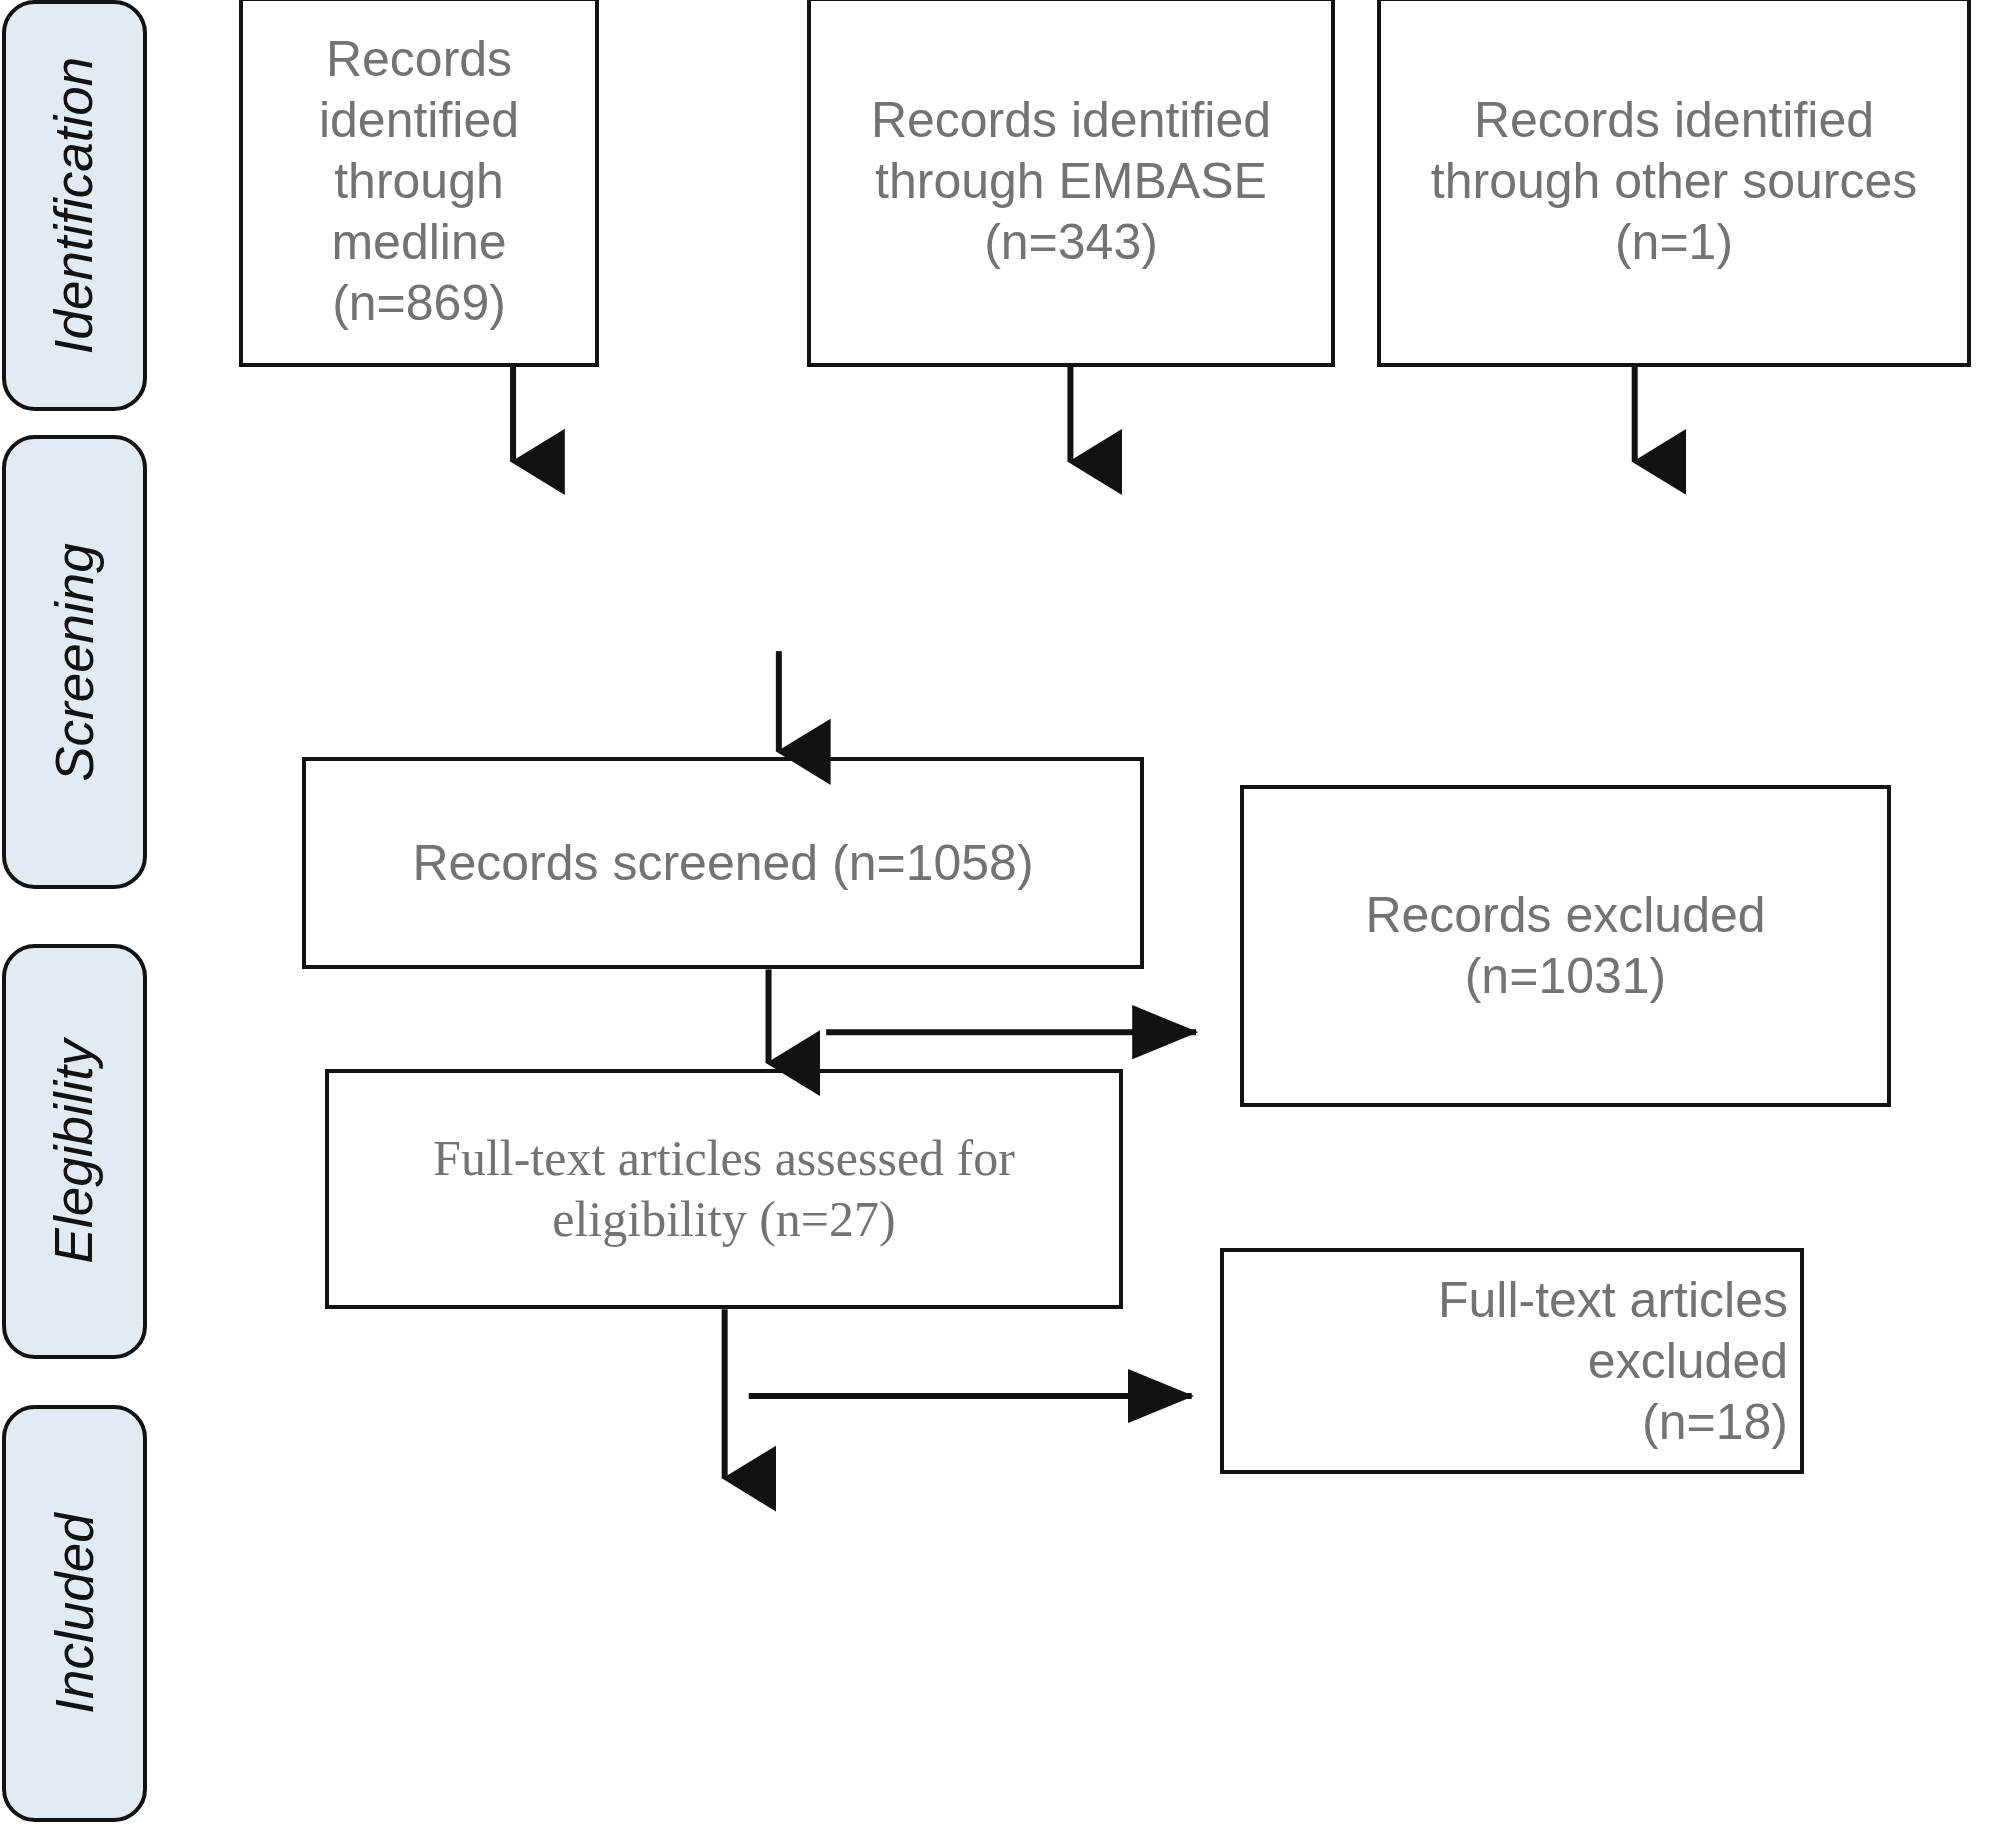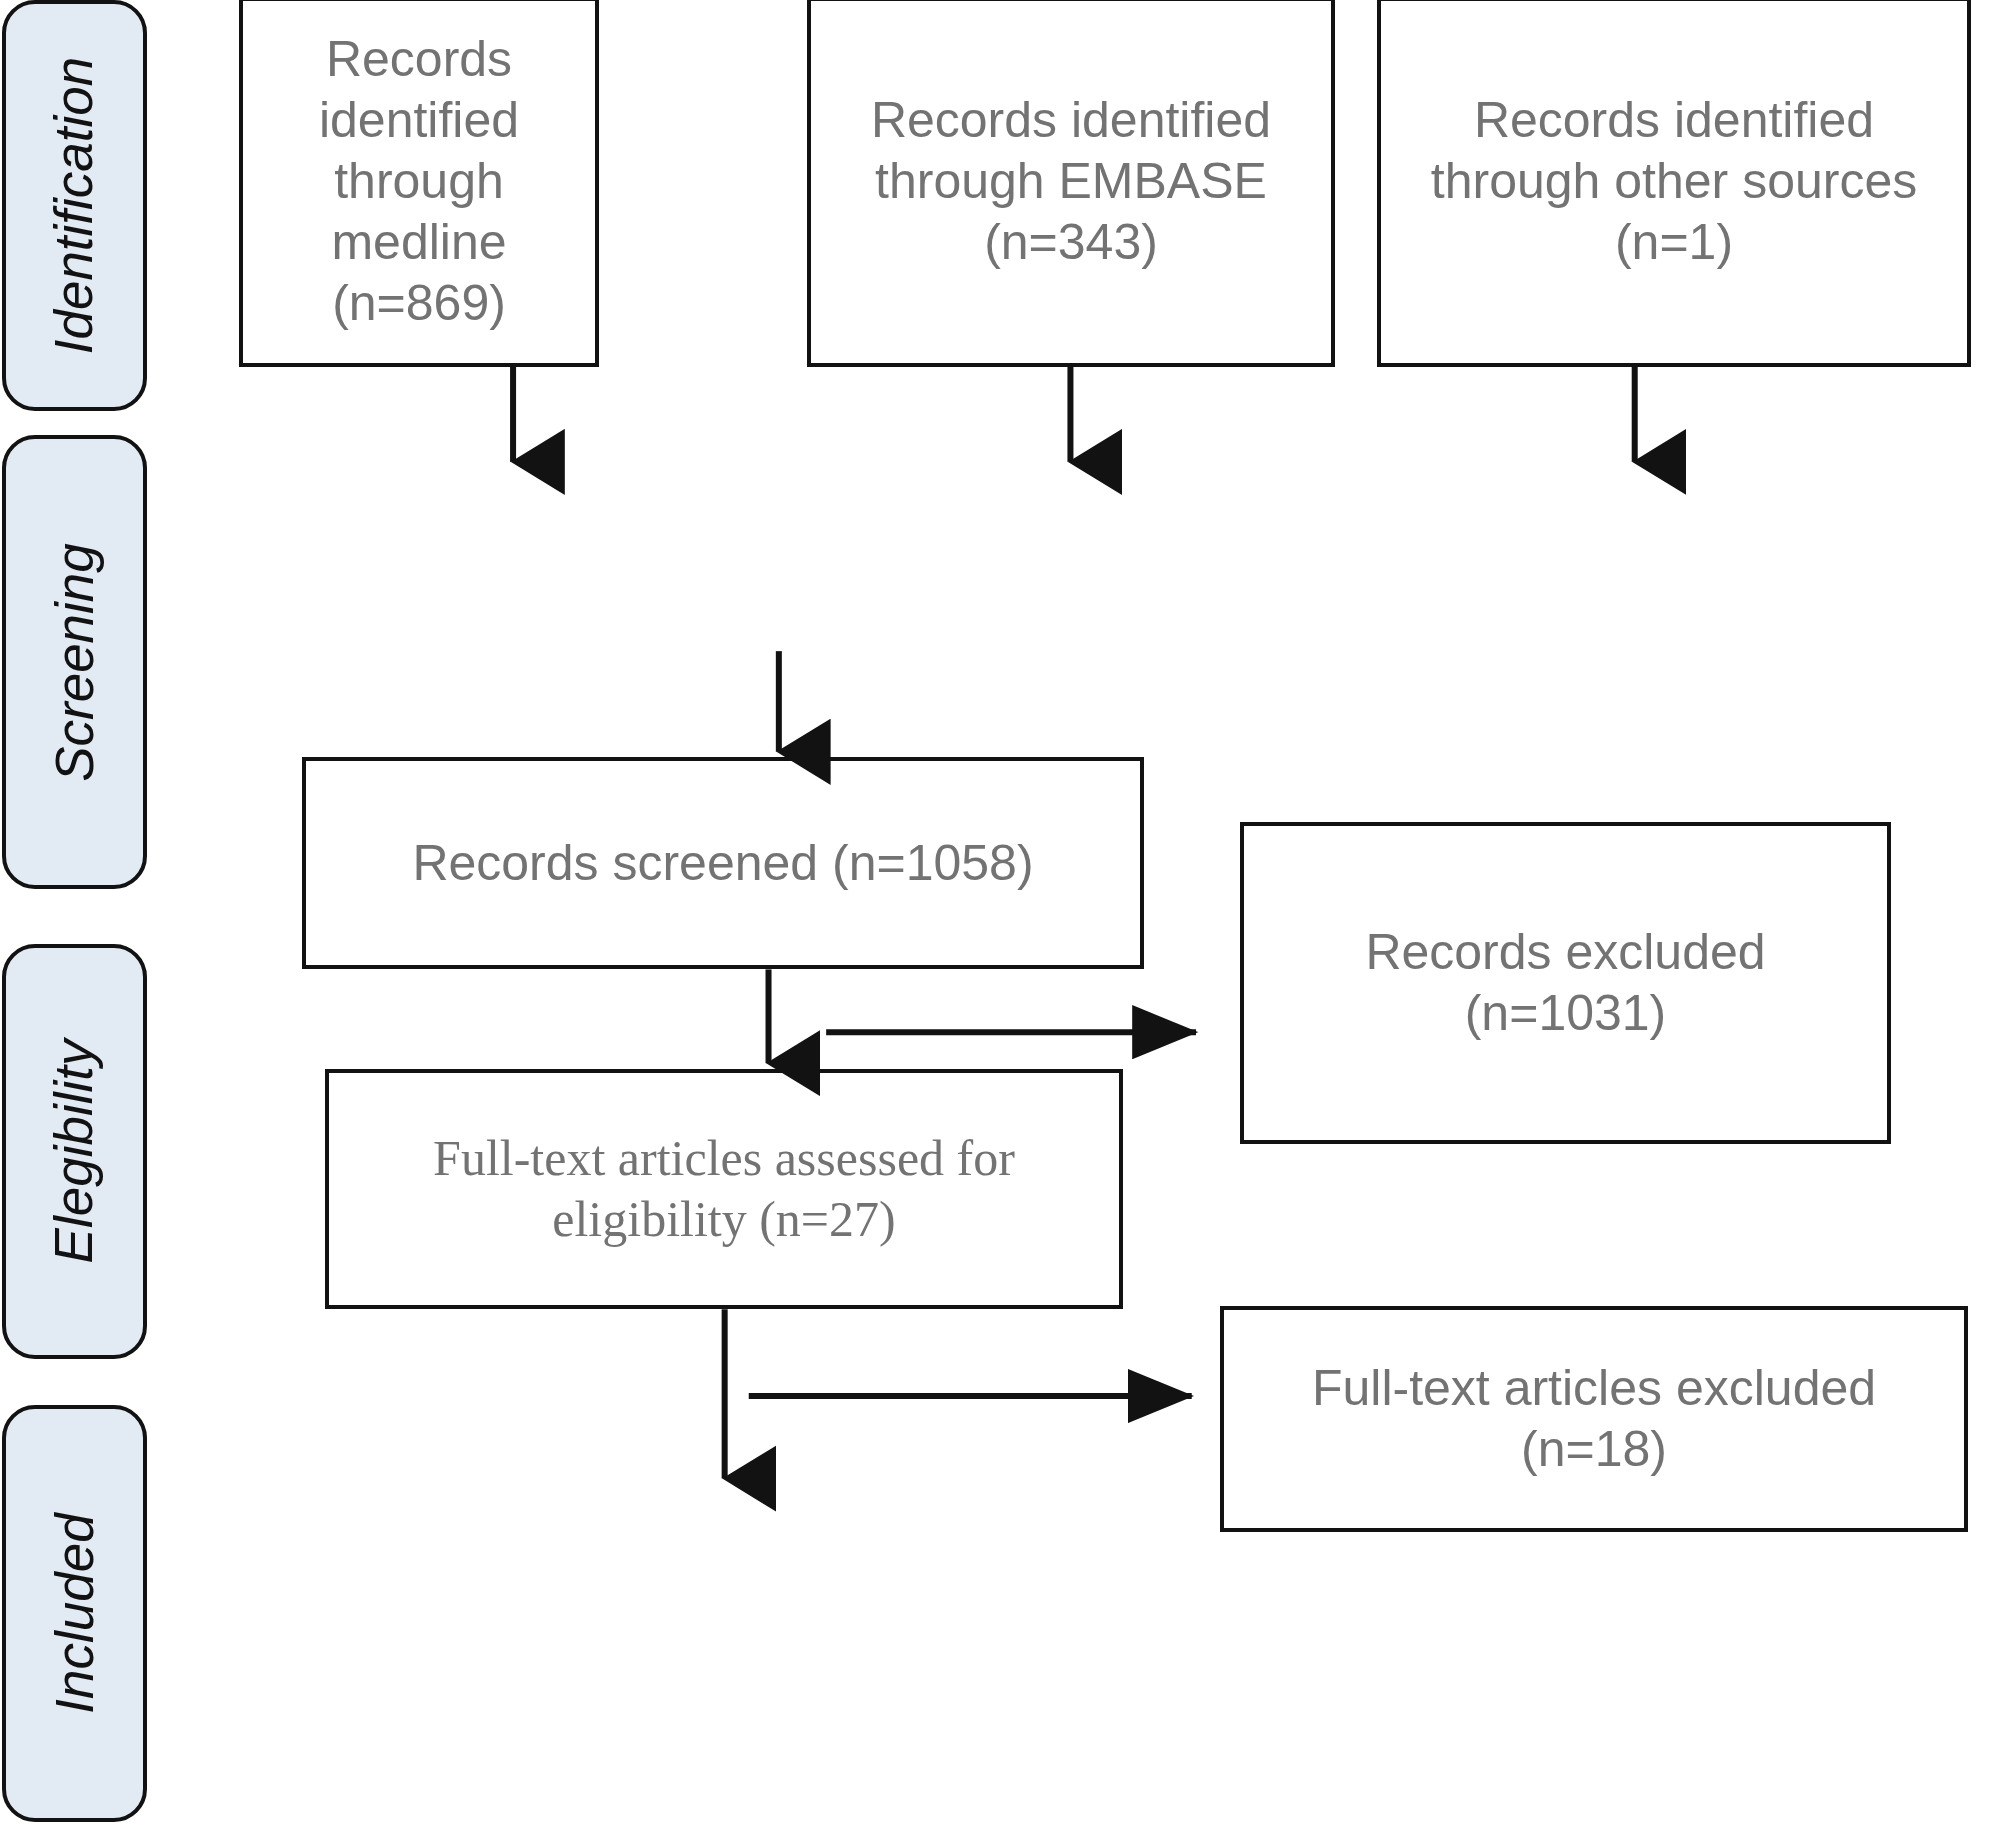--- a/index.html
+++ b/index.html
@@ -108,31 +108,31 @@
     <span class="box-text">Records identified
 through other sources
 (n=1)</span>
   </div>
 
 
   <div class="flow-box" style="left:302px; top:757px; width:842px; height:212px;">
     <span class="box-text">Records screened (n=1058)</span>
   </div>
 
-  <div class="flow-box" style="left:1240px; top:822px; width:651px; height:322px;">
+  <div class="flow-box" style="left:1240px; top:785px; width:651px; height:322px;">
     <span class="box-text">Records excluded
 (n=1031)</span>
   </div>
 
   <div class="flow-box" style="left:325px; top:1069px; width:798px; height:240px;font-family:Liberation Serif, serif;">
     <span class="box-text">Full-text articles assessed for
 eligibility (n=27)</span>
   </div>
 
-  <div class="flow-box" style="left:1220px; top:1306px; width:748px; height:226px;">
+  <div class="flow-box" style="left:1220px; top:1248px; width:584px; height:226px;text-align:right;">
     <span class="box-text">Full-text articles excluded
 (n=18)</span>
   </div>
 
 
   <svg id="connectors" viewBox="0 0 2337 2131">
     <defs>
       <marker id="arrowdown" markerWidth="11" markerHeight="9" refX="5.5" refY="8.6" orient="auto" markerUnits="strokeWidth">
         <path d="M0,0 L11,0 L5.5,9 Z" fill="#121212"></path>
       </marker>

